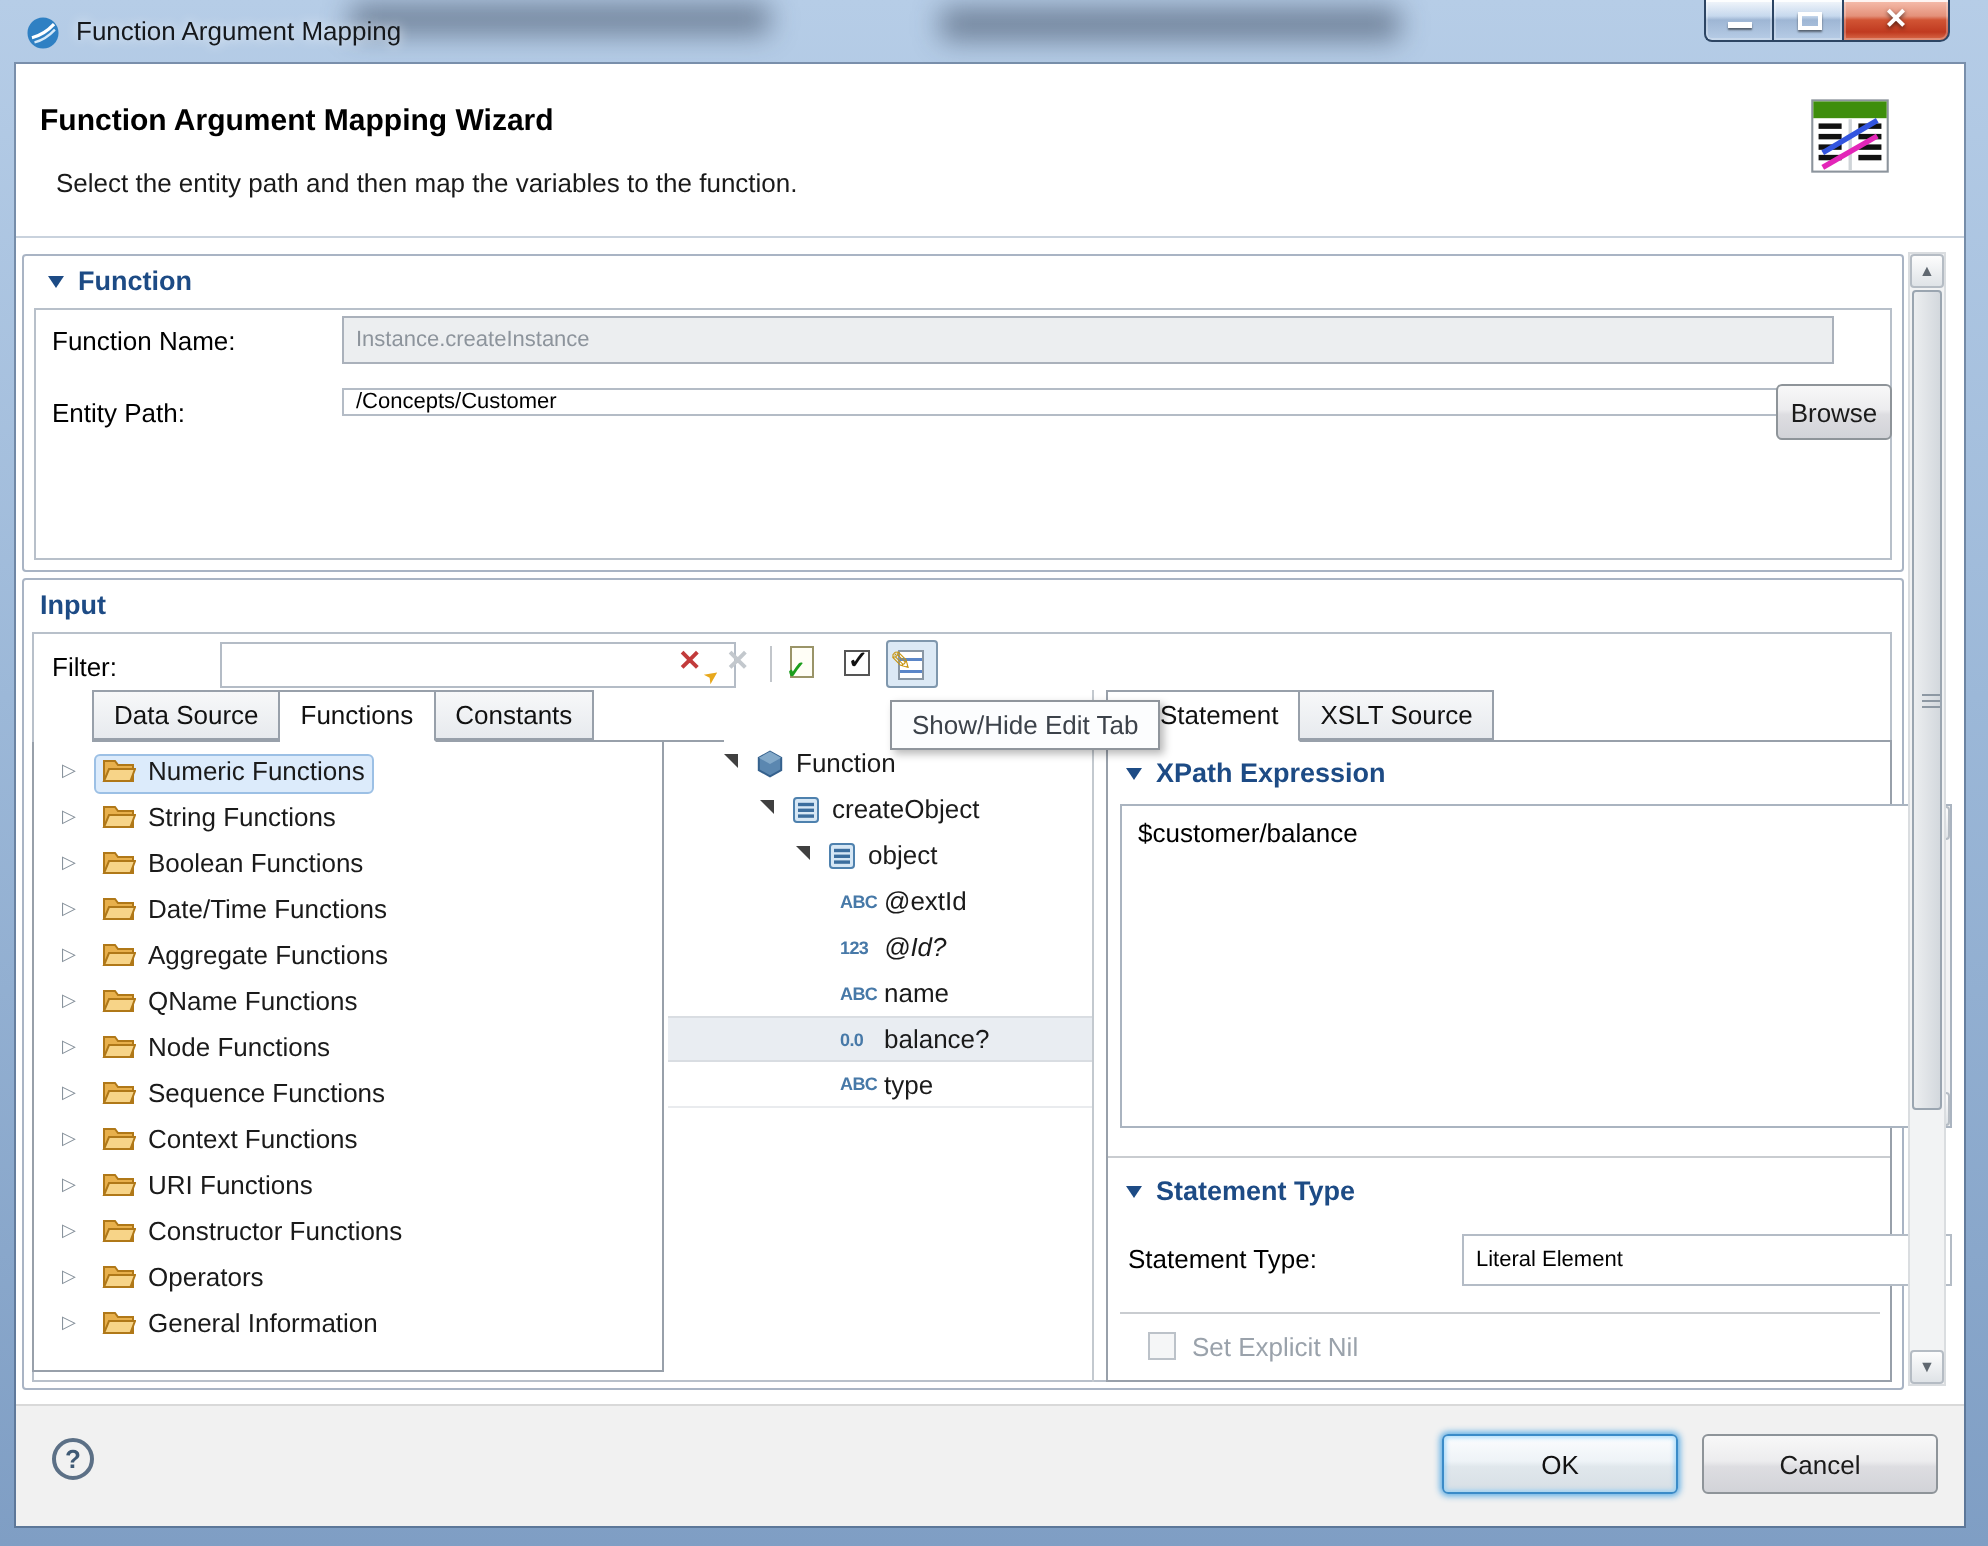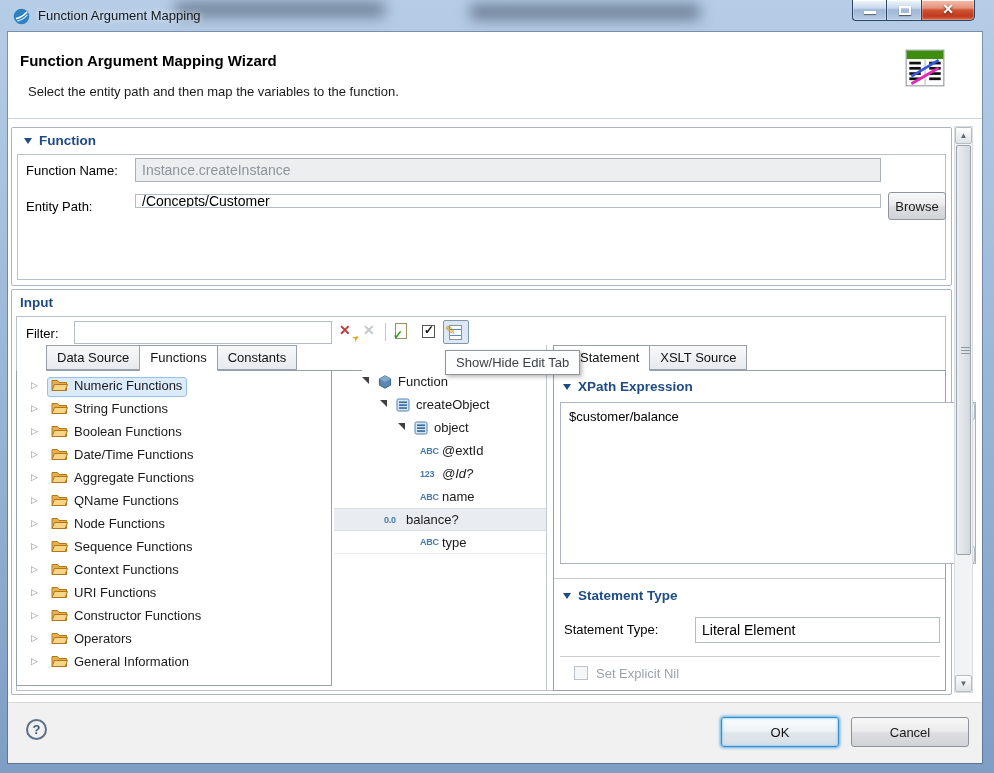--- a/index.html
+++ b/index.html
@@ -33,21 +33,21 @@
   .hdr-rule { position:absolute; left:0; top:86px; width:974px; height:1px; background:#c9d2dd; }
   .wizard-icon { position:absolute; left:895px; top:14px; width:44px; height:44px; }
 
   
   .sect { position:absolute; border:1px solid #a9b4c4; border-radius:2px; background:#fff; }
   .sect-title { position:absolute; font-size:13.5px; font-weight:bold; color:#1d4b85; }
   .twist { display:inline-block; width:0; height:0; border-left:4px solid transparent; border-right:4px solid transparent; border-top:6px solid #1d4b85; margin-right:7px; vertical-align:1px; }
   .client { position:absolute; border:1px solid #b8c0ca; background:#fff; }
 
   .flabel { position:absolute; font-size:13px; color:#000; }
-  .tinput { position:absolute; border:1px solid #b4bcc6; background:#fff; font-family:"Liberation Sans",sans-serif; font-size:14px; color:#000; padding:0 6px; }
+  .tinput { position:absolute; border:1px solid #b4bcc6; background:#fff; font-family:"Liberation Sans",sans-serif; font-size:11px; color:#000; padding:0 6px;margin-left:36px; }
   .tinput:disabled { background:#eceef0; color:#8d949c; border-color:#aab1bb; }
   .pushbtn { position:absolute; border:1px solid #8e9499; border-radius:3px; font-size:13px; color:#1a1a1a;
     background:linear-gradient(180deg,#f8f8f8 0%,#ececee 45%,#dddde1 55%,#d2d3d8 100%); }
 
   
   .tbtn { position:absolute; width:24px; height:24px; }
   .gx { position:absolute; left:3px; top:2px; font-size:14px; font-weight:bold; }
   .gx.red { color:#c23b3b; } .gx.dis { color:#c3c8cd; }
   .garrow { position:absolute; right:0px; bottom:1px; font-size:9px; color:#e8a81c; transform:rotate(-35deg); }
   .tsep { position:absolute; width:1px; height:18px; background:#c2c6cb; }
@@ -378,21 +378,21 @@
       <span>@extId</span>
     </div>
     <div class="mrow" style="left:326px;top:430px;width:212px;padding-left:86px;">
       <span class="ticon">123</span>
       <span class="italic">@Id?</span>
     </div>
     <div class="mrow" style="left:326px;top:453px;width:212px;padding-left:86px;">
       <span class="ticon">ABC</span>
       <span>name</span>
     </div>
-    <div class="mrow sel" style="left:326px;top:476px;width:212px;padding-left:50px;">
+    <div class="mrow sel" style="left:326px;top:476px;width:212px;padding-left:86px;">
       <span class="ticon">0.0</span>
       <span>balance?</span>
     </div>
     <div class="mrow hairline" style="left:326px;top:499px;width:212px;padding-left:86px;">
       <span class="ticon">ABC</span>
       <span>type</span>
     </div>
 
     <div class="tabbar" style="left:545px;top:313px;width:393px;">
       <div class="tab active">

